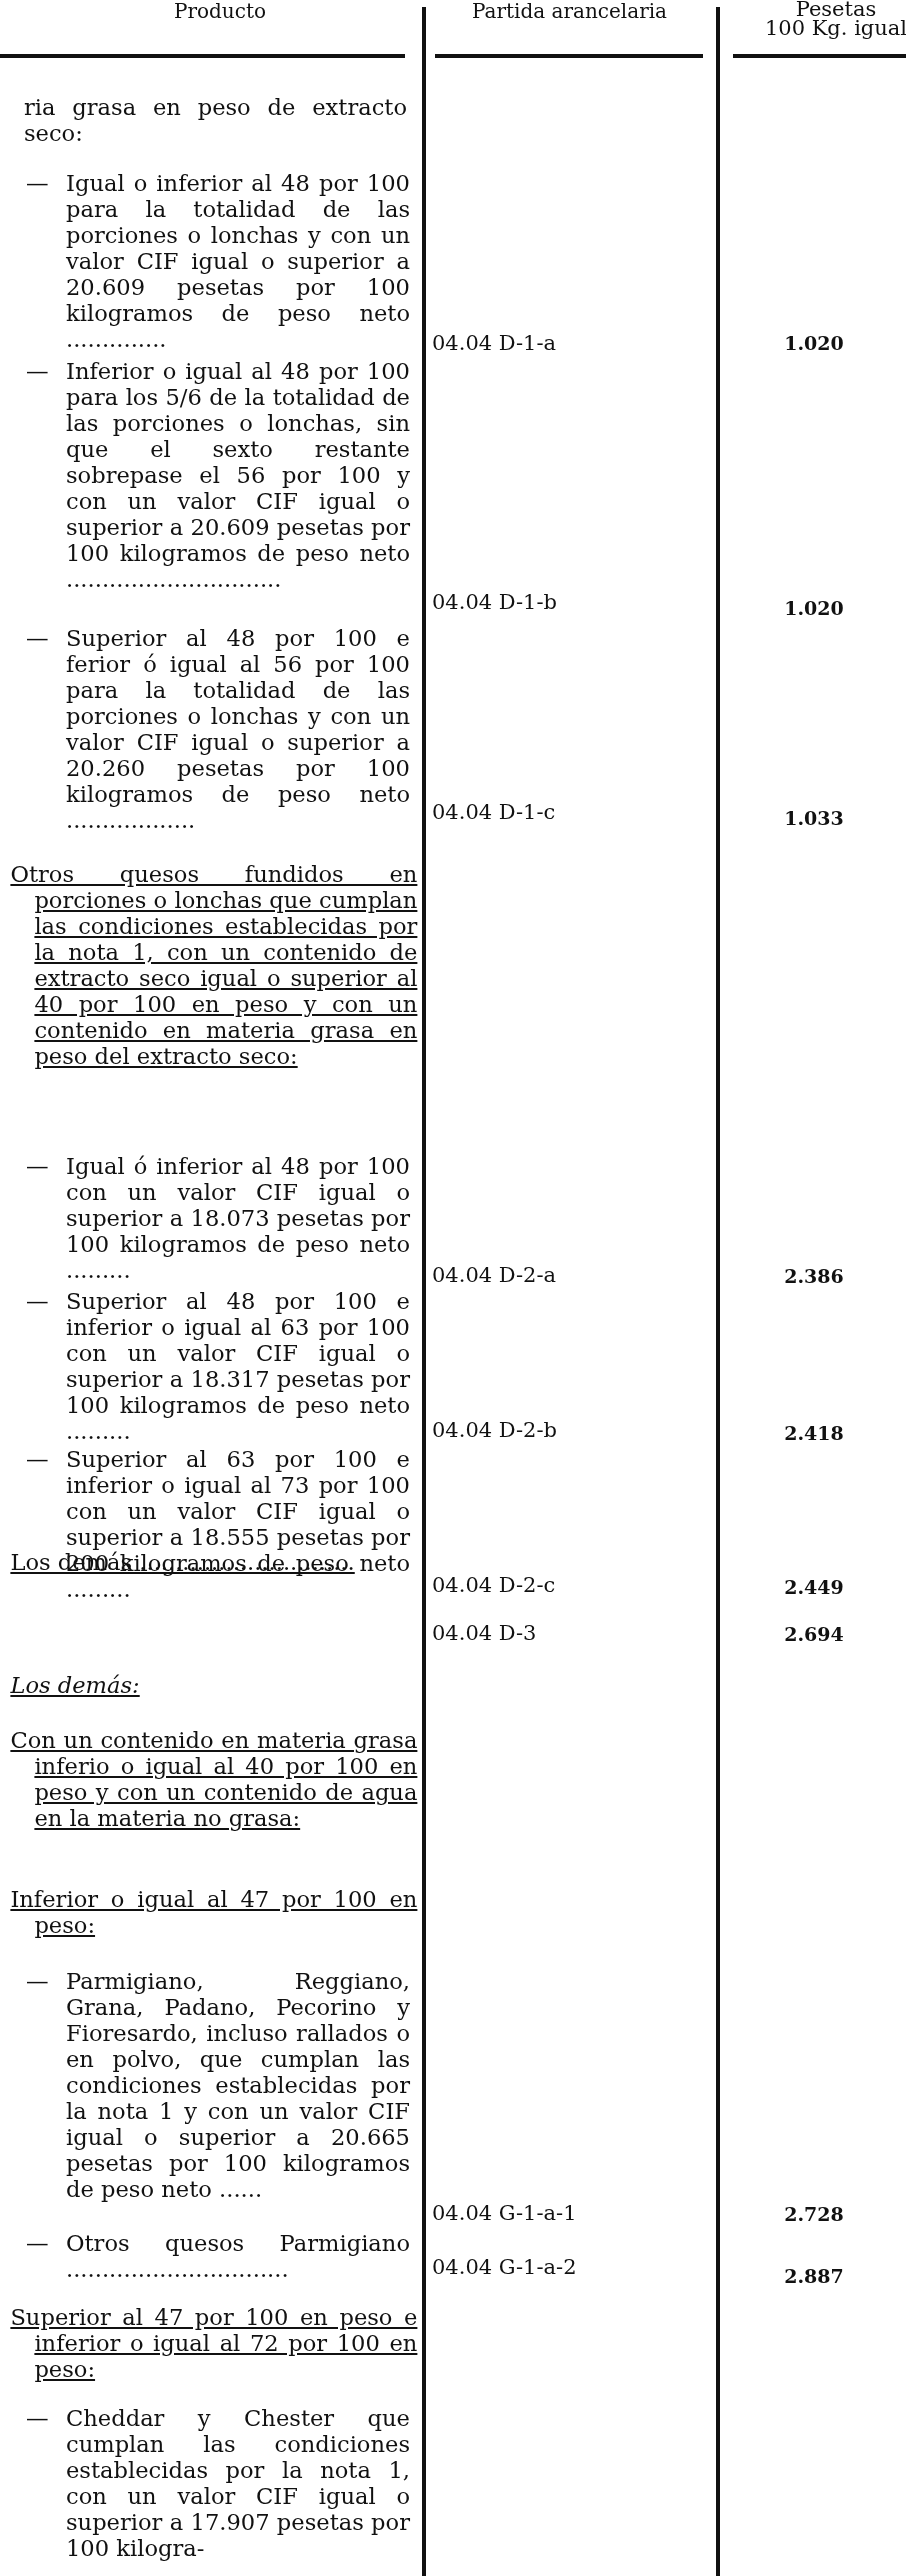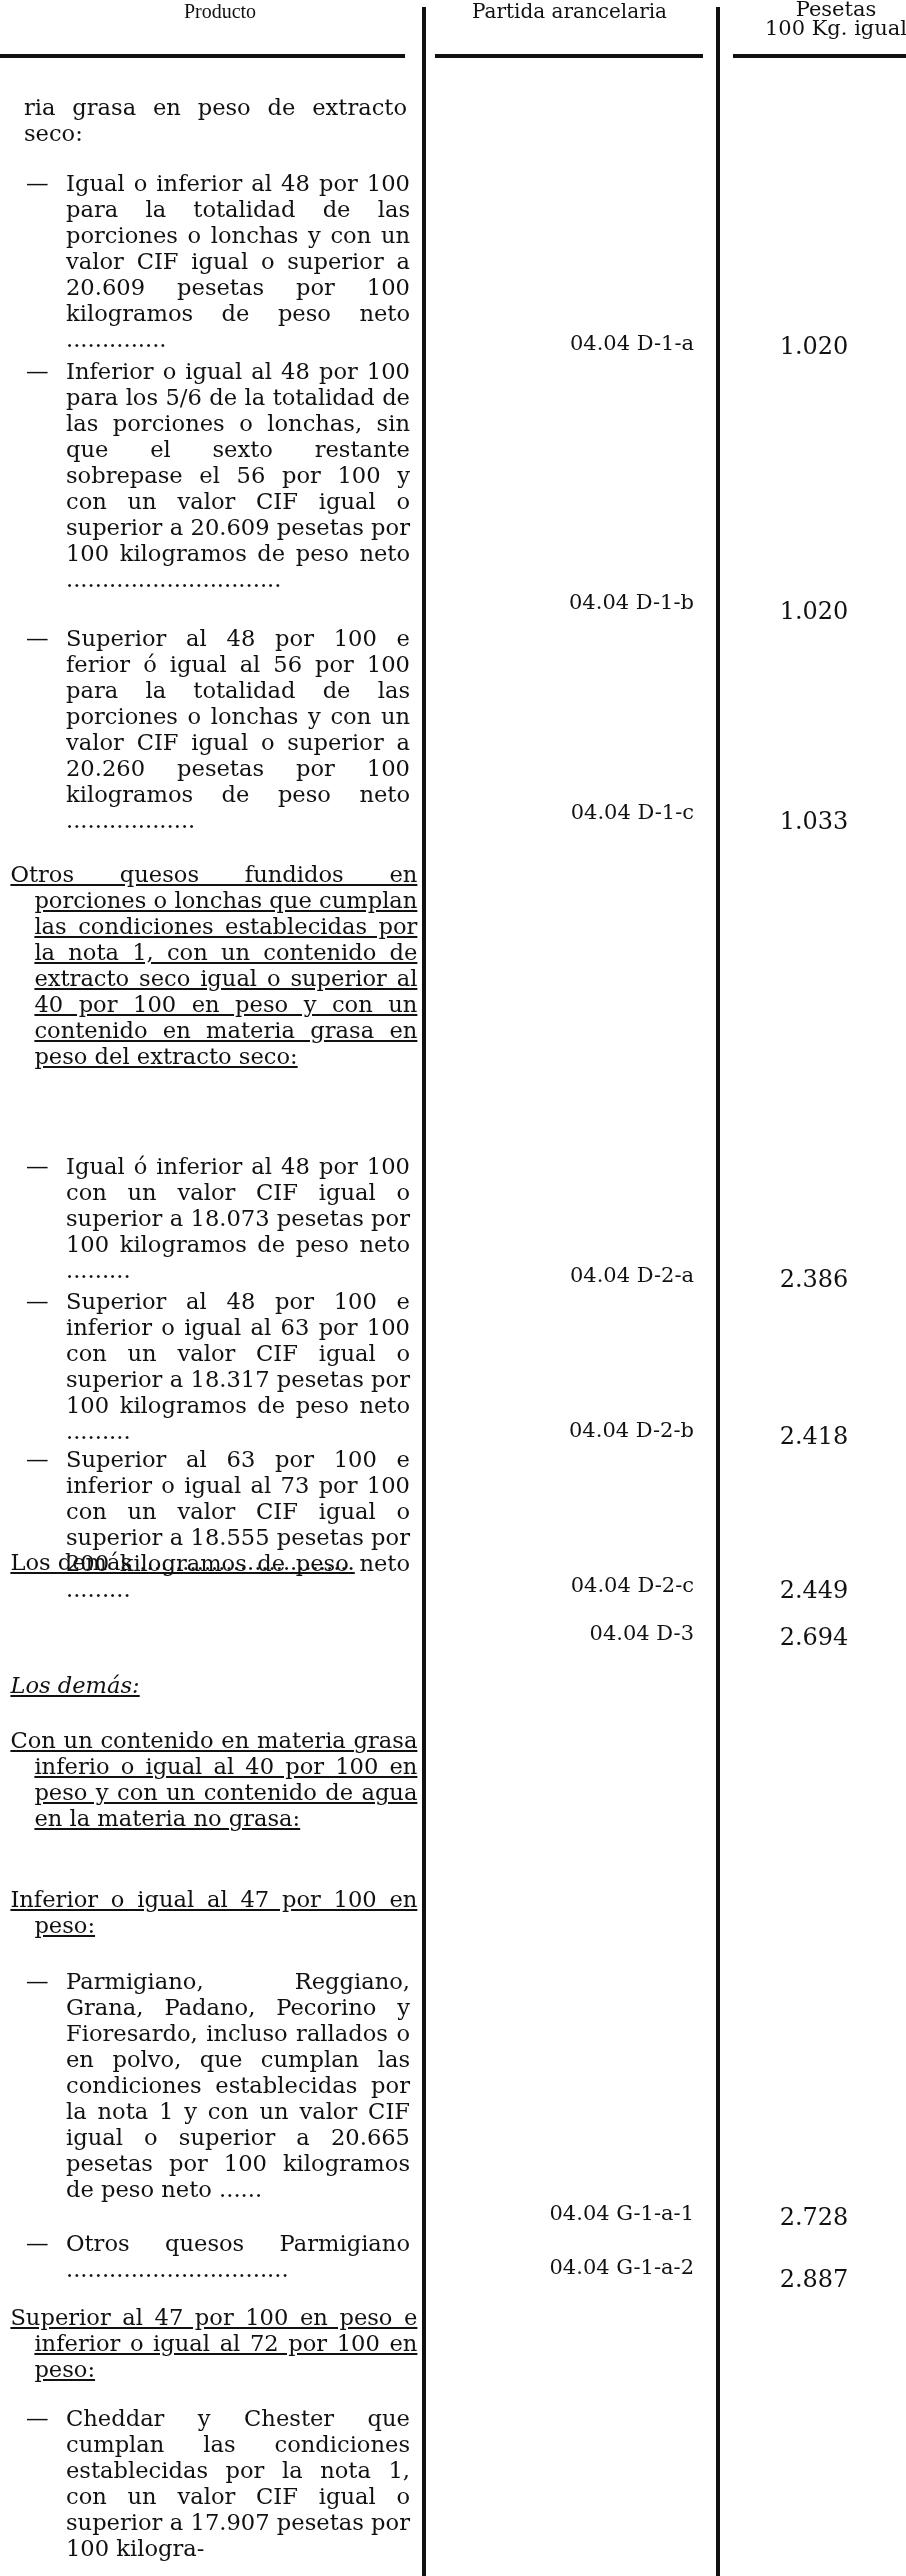--- a/index.html
+++ b/index.html
@@ -5,38 +5,38 @@
   html, body { margin: 0; padding: 0; background: #ffffff; }
   body {
     width: 907px; height: 2576px; position: relative; overflow: hidden;
     font-family: "DejaVu Serif", "Liberation Serif", serif;
     color: #111111;
   }
   .vrule { position: absolute; top: 7px; bottom: 0; width: 3.5px; background: #111; }
   .vrule.r1 { left: 422px; }
   .vrule.r2 { left: 716px; }
   .hdr { position: absolute; top: 0; text-align: center; font-size: 20px; line-height: 23.5px; }
-  .hdr.c1 { left: 0; width: 440px; font-family: Liberation Serif, serif; }
+  .hdr.c1 { left: 0; width: 440px; }
   .hdr.c2 { left: 426px; width: 287px; }
   .hdr.c3 { left: 744px; width: 184px; line-height: 19px; font-size: 21px; }
   .hline { position: absolute; top: 54px; height: 3.5px; background: #111; }
   .hline.c1 { left: 0; width: 405px; }
   .hline.c2 { left: 435px; width: 268px; }
   .hline.c3 { left: 733px; width: 173px; }
 
   .col1 { position: absolute; left: 0; width: 416px; font-size: 22.6px; line-height: 26px; }
   .p { position: absolute; text-align: justify; }
   .p.lead { text-indent: -24px; padding-left: 24px; left: 10.4px; width: 383px; text-decoration: underline; }
   .p.cont { left: 24px; width: 383px; }
   .item { position: absolute; left: 26px; width: 383px; }
   .item .dash { position: absolute; left: 0; top: 0; width: 35px; }
   .item .txt { position: absolute; left: 40px; width: 344px; text-align: justify; }
 
-  .code { position: absolute; left: 414px; width: 280px; text-align: right; font-size: 21px; }
-  .price { position: absolute; left: 722px; width: 184px; text-align: center; font-size: 24px; font-weight: normal; }
+  .code { position: absolute; left: 432px; width: 280px; text-align: left; font-size: 21px; }
+  .price { position: absolute; left: 722px; width: 184px; text-align: center; font-size: 19px; font-weight: bold; }
   .it { font-style: italic; }
 </style>
 </head>
 <body>
 
 <div class="hdr c1">Producto</div>
 <div class="hdr c2">Partida arancelaria</div>
 <div class="hdr c3">
   <div>Pesetas</div>
   <div>100 Kg. igual</div>

